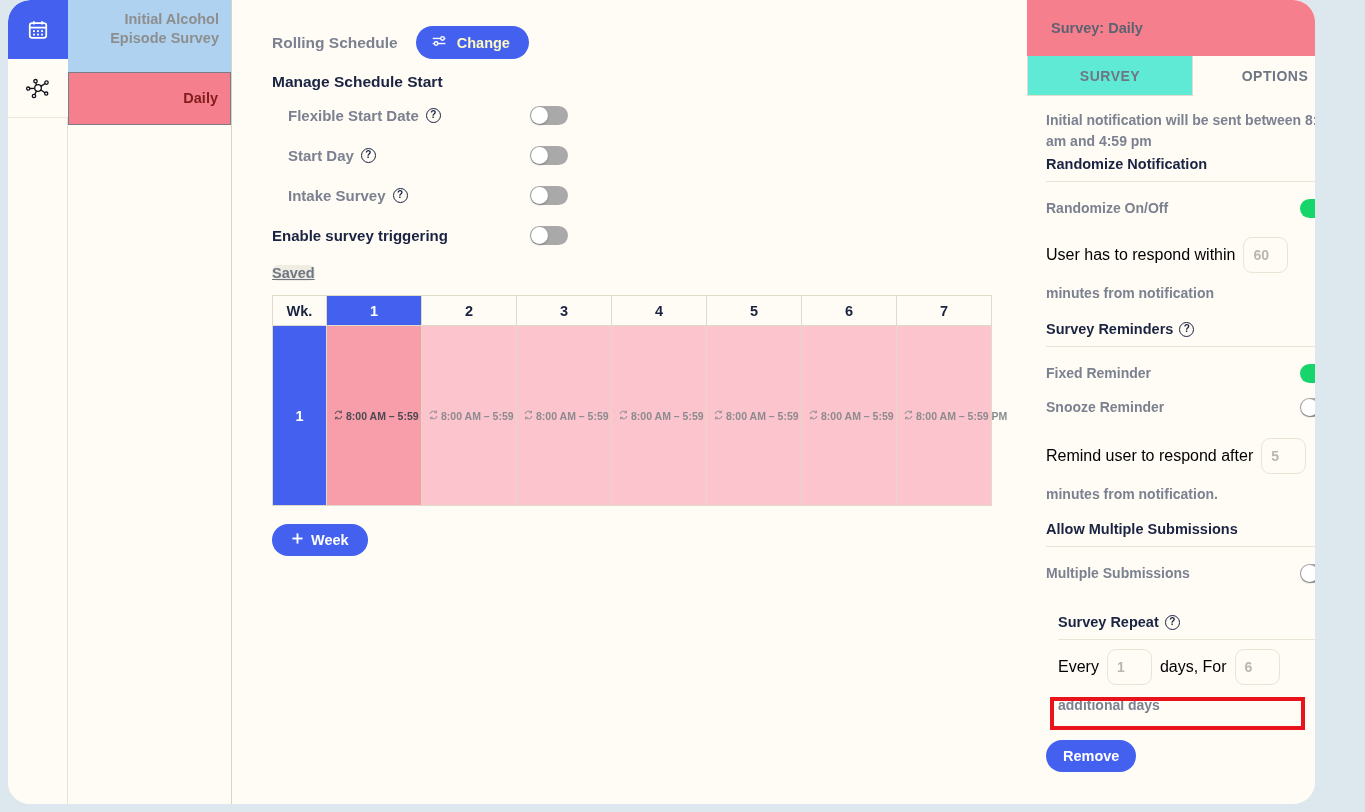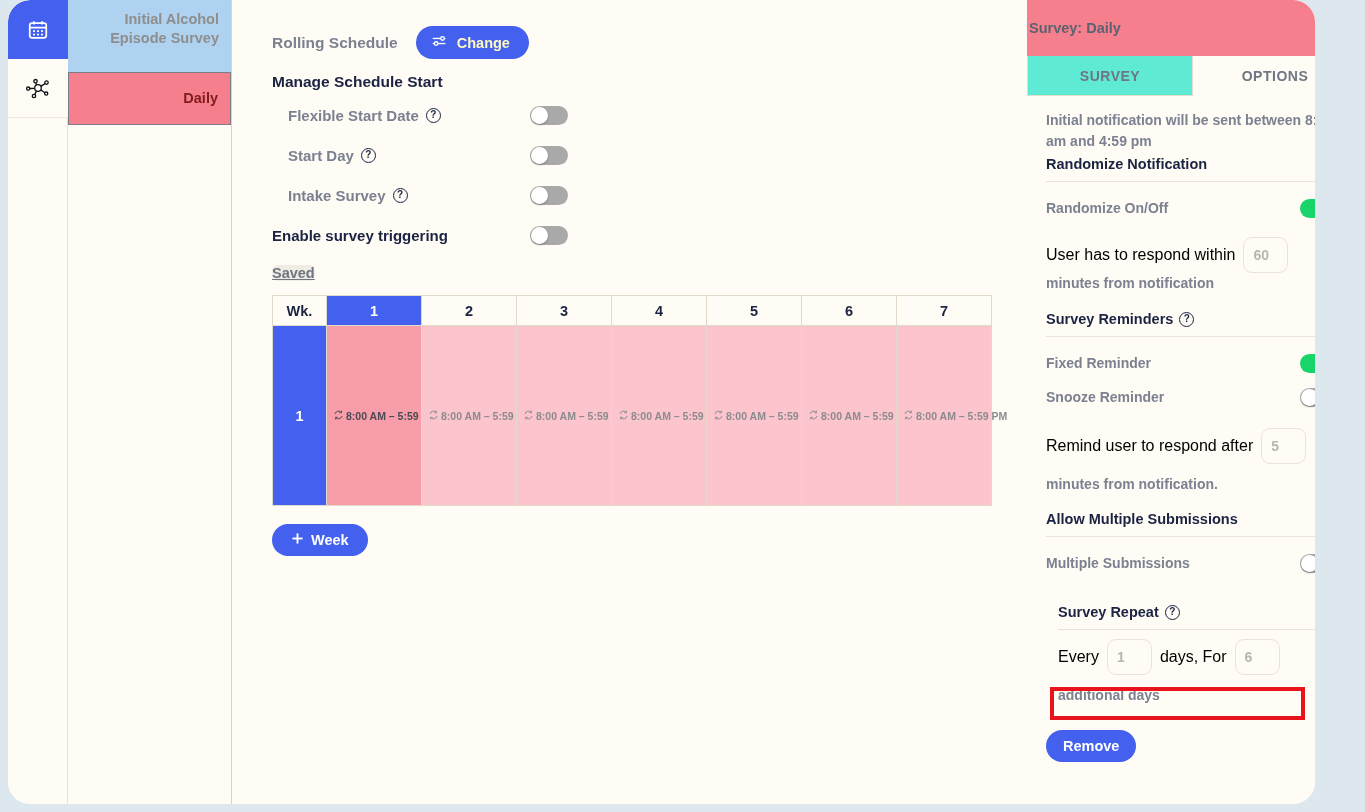--- a/index.html
+++ b/index.html
@@ -124,21 +124,21 @@
     cursor: pointer;
   }
 
   
   .panel {
     position: absolute; left: 1019px; top: 0; width: 330px; height: 804px;
     background: #fffcf5; border-radius: 0 22px 22px 0; overflow: hidden;
   }
   .panel-head {
     height: 56px; background: #f67f8e; border-radius: 0 22px 0 0;
-    display: flex; align-items: center; padding-left: 2px;
+    display: flex; align-items: center; padding-left: 24px;
     font-size: 14.5px; font-weight: 700; color: #5c6270;
   }
   .tabs { display: flex; height: 40px; }
   .tab {
     flex: 1; display: flex; align-items: center; justify-content: center;
     font-size: 14px; font-weight: 700; color: #6f7683; letter-spacing: .5px;
     cursor: pointer; background: #fffcf5;
   }
   .tab.active { border: 1px solid #e3ddcd; border-top: none; background: #5eead4; }
   .panel-body { padding: 14px 19px 0 19px; position: relative; height: 708px; }
@@ -416,21 +416,21 @@
 
       <div class="prow">
         <span class="plabel">Randomize On/Off</span>
         <div class="sw on"></div>
       </div>
 
       <div class="inline" style="margin-top:12px">
         <span class="plabel">User has to respond within</span>
         <input class="numbox" type="text" value="60" style="">
       </div>
-      <div class="ptext" style="">minutes from notification</div>
+      <div class="ptext" style="margin-top:10px">minutes from notification</div>
 
       <div class="phead" style="margin-top:17px">
         <span>Survey Reminders</span>
         <span class="qmark">?</span>
       </div>
       <div class="hr"></div>
 
       <div class="prow">
         <span class="plabel">Fixed Reminder</span>
         <div class="sw on"></div>

